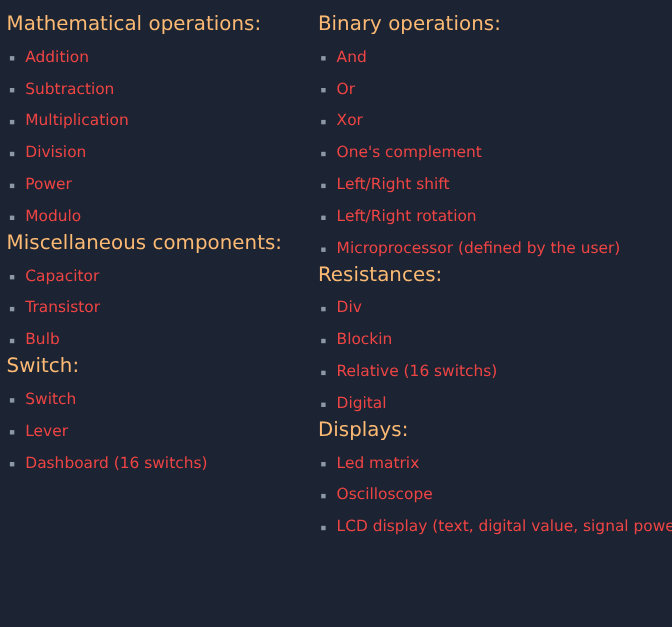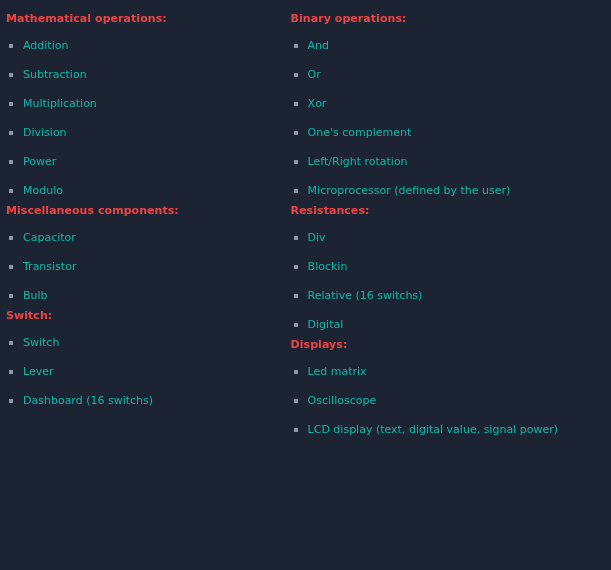--- a/index.html
+++ b/index.html
@@ -35,42 +35,42 @@
     flex-direction: column;
   }
   .column-left  { width: 283px; padding-left: 6px; }
   .column-right { width: 322px; padding-left: 3px; }
 
   
   .section { margin: 0; }
   .section + .section { }
 
   .section-heading {
-    font-size: 11px;
-    font-weight: bold;
-    color: #ef4444;
+    font-size: 18px;
+    font-weight: normal;
+    color: #fdba74;
     line-height: 1;
     margin: 0 0 7px 0;
     letter-spacing: 0.05px;
     white-space: nowrap;
   }
 
   .item-list {
     list-style: none;
     margin: 0;
     padding: 0;
   }
 
   .list-item {
     position: relative;
     height: 29px;
     line-height: 29px;
     padding-left: 17px;
-    font-size: 11px;
-    color: #14b8a6;
+    font-size: 14px;
+    color: #ef4444;
     white-space: nowrap;
   }
 
   .bullet-square {
     position: absolute;
     left: 3px;
     top: 50%;
     width: 4px;
     height: 4px;
     margin-top: -2px;
@@ -116,20 +116,21 @@
         </div>
       </div>
     <div class="column column-right">
         <div class="section">
           <div class="section-heading">Binary operations:</div>
           <ul class="item-list">
             <li class="list-item"><span class="bullet-square"></span><span class="item-label">And</span></li>
             <li class="list-item"><span class="bullet-square"></span><span class="item-label">Or</span></li>
             <li class="list-item"><span class="bullet-square"></span><span class="item-label">Xor</span></li>
             <li class="list-item"><span class="bullet-square"></span><span class="item-label">One's complement</span></li>
+            <li class="list-item"><span class="bullet-square"></span><span class="item-label">Left/Right shift</span></li>
             <li class="list-item"><span class="bullet-square"></span><span class="item-label">Left/Right rotation</span></li>
             <li class="list-item"><span class="bullet-square"></span><span class="item-label">Microprocessor (defined by the user)</span></li>
           </ul>
         </div>
         <div class="section">
           <div class="section-heading">Resistances:</div>
           <ul class="item-list">
             <li class="list-item"><span class="bullet-square"></span><span class="item-label">Div</span></li>
             <li class="list-item"><span class="bullet-square"></span><span class="item-label">Blockin</span></li>
             <li class="list-item"><span class="bullet-square"></span><span class="item-label">Relative (16 switchs)</span></li>

